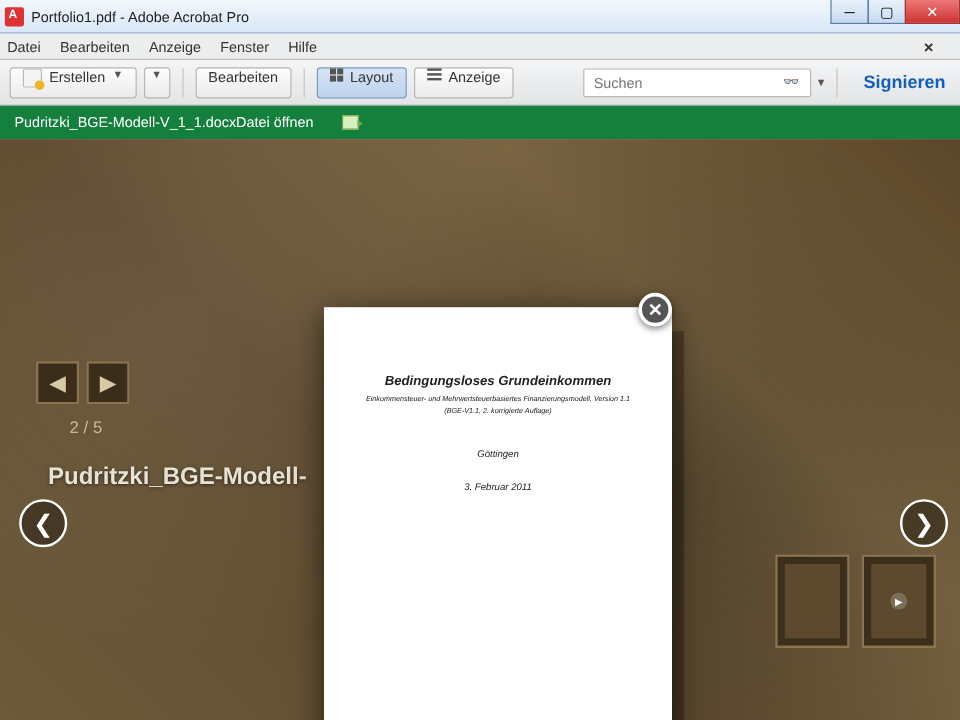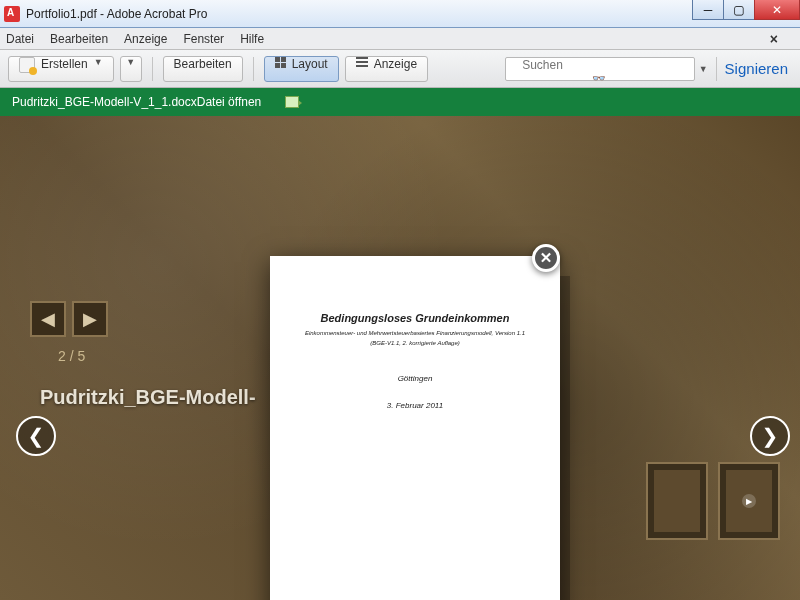--- a/index.html
+++ b/index.html
@@ -19,24 +19,24 @@
 .tbtn.active { background:linear-gradient(#d7e4f4,#bcd3ef); border-color:#7a9ac2;}
 .tbtn .drop { font-size:9px; color:#555;}
 .tb-sep { width:1px; height:24px; background:#c4c4c4; margin:0 4px;}
 .icon-create { width:16px; height:16px; background:#f4f4f4; border:1px solid #bbb; border-radius:2px; position:relative;}
 .icon-create::after{content:""; position:absolute; right:-3px; bottom:-3px; width:8px; height:8px; background:#f0b429; border-radius:50%;}
 .icon-grid { display:grid; grid-template-columns:repeat(2,5px); grid-template-rows:repeat(2,5px); gap:1px;}
 .icon-grid i{background:#555;}
 .icon-list { display:flex; flex-direction:column; gap:2px;}
 .icon-list i{width:12px; height:2px; background:#555;}
 .search-wrap { margin-left:auto; display:flex; align-items:center; gap:4px;}
-.search-box { width:190px; height:24px; border:1px solid #b8b8b8; border-radius:2px; background:#fff; display:flex; align-items:center; padding:0 21px; font-size:12px;flex-direction:column;}
+.search-box { width:190px; height:24px; border:1px solid #b8b8b8; border-radius:2px; background:#fff; display:flex; align-items:center; padding:0 8px; font-size:12px;}
 .search-box input { border:none; outline:none; flex:1; font-size:12px; color:#888;}
 .search-icons { display:flex; align-items:center; gap:6px; font-size:11px; color:#555;}
-.sign-link { color:#1560bd; font-size:15px; margin-right:4px;}
+.sign-link { color:#1560bd; font-size:15px; margin-left:14px; margin-right:4px;font-weight:bold;}
 .infobar { height:28px; background:#15803d; color:#fff; display:flex; align-items:center; padding:0 12px; font-size:12px; justify-content:flex-start;}
 .infobar .open-file { display:flex; align-items:center; gap:24px;}
 .open-icon { width:14px; height:12px; background:#d7f0c0; border:1px solid #7aa84f; position:relative;}
 .open-icon::after{content:""; position:absolute; right:-4px; top:3px; width:0;height:0;border-top:3px solid transparent;border-bottom:3px solid transparent;border-left:4px solid #7aa84f;}
 .viewport { position:relative; width:800px; height:484px; background:#6f5a3b; overflow:hidden;}
 .viewport::before{content:""; position:absolute; inset:0; background:
   radial-gradient(circle at 20% 30%, rgba(255,255,255,0.08), transparent 40%),
   radial-gradient(circle at 70% 60%, rgba(0,0,0,0.25), transparent 50%),
   linear-gradient(45deg,#6e5a3a,#5d4a2e 40%,#7a6542 70%,#5a4628);}
 .nav-small { position:absolute; left:30px; top:185px; display:flex; gap:6px;}

